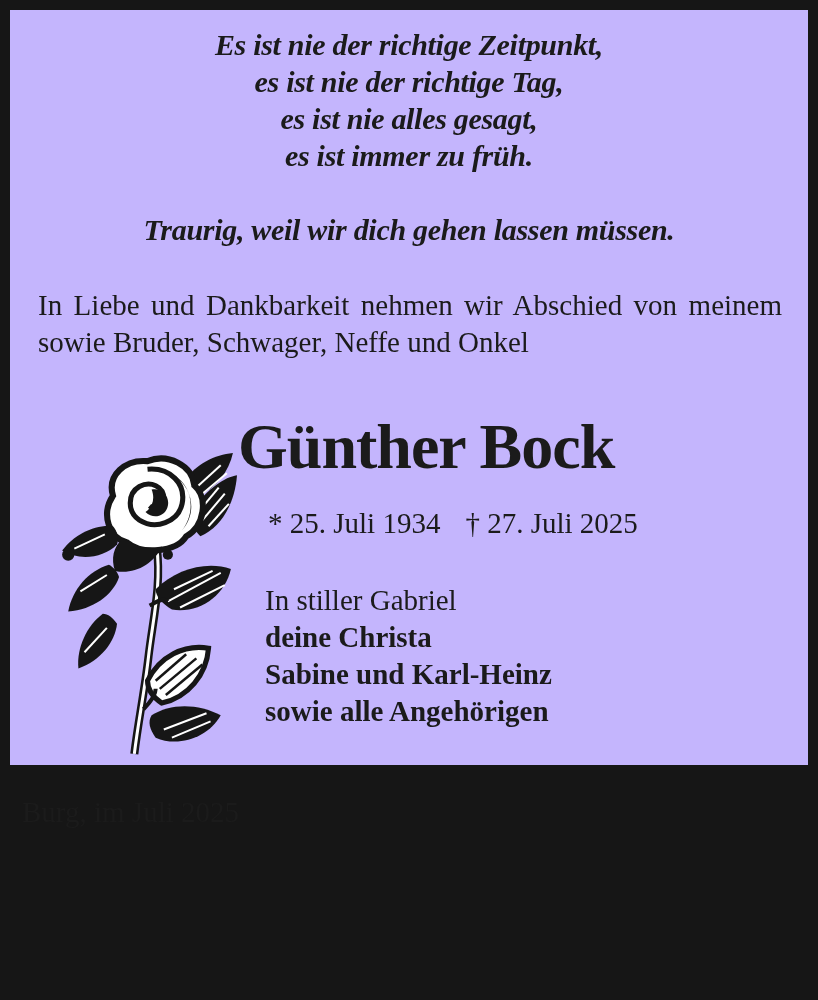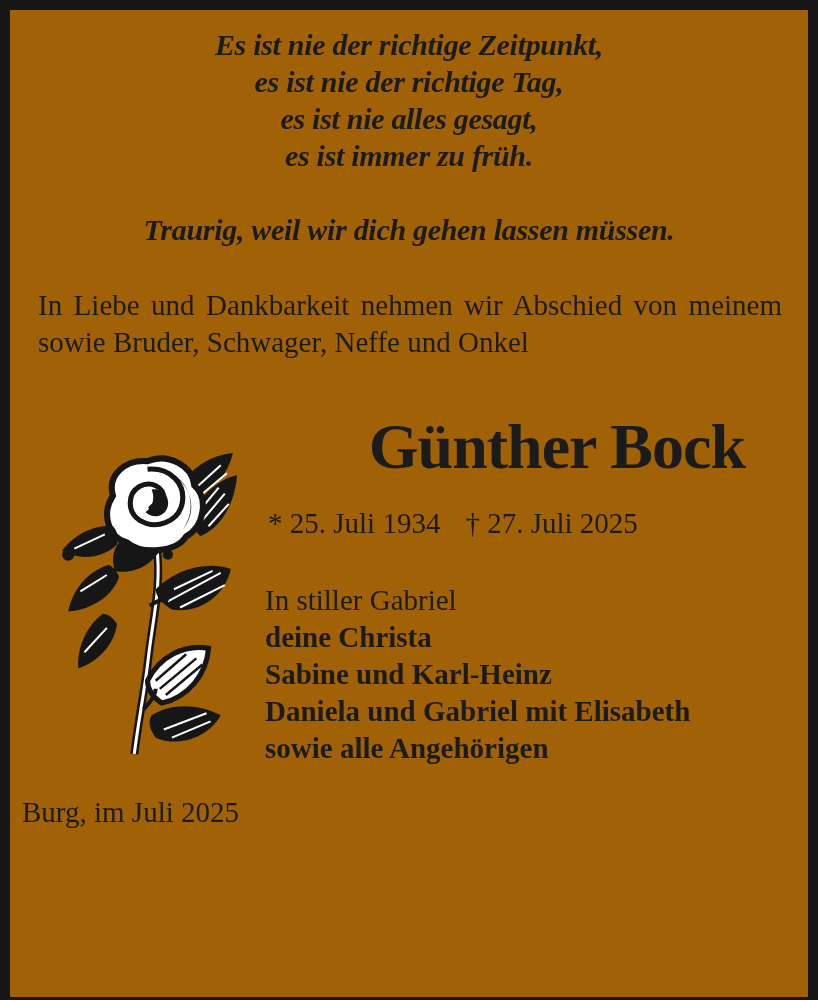--- a/index.html
+++ b/index.html
@@ -11,22 +11,22 @@
   }
   #page {
     position: relative;
     width: 818px; height: 1000px;
     background: #161616;
     overflow: hidden;
   }
   #card {
     position: absolute;
     left: 10px; top: 10px;
-    width: 798px; height: 987px;
-    background: #a16207;
+    width: 798px; height: 755px;
+    background: #c4b5fd;
     text-decoration: underline;
   }
   .abs { position: absolute; }
 
   
   .poem {
     left: 0; top: 16px; width: 100%;
     text-align: center;
     font-weight: bold; font-style: italic;
     font-size: 30px; line-height: 37px;
@@ -50,22 +50,22 @@
 
   
   .rose {
     left: 43px; top: 443px;
     width: 185px; height: 305px;
   }
   .rose svg { width: 100%; height: 100%; }
 
   
   .name {
-    left: 245px; top: 401px; width: 490px;
-    text-align: right;
+    left: 228px; top: 401px; width: 490px;
+    text-align: left;
     font-weight: bold;
     font-size: 64px; line-height: 72px;
     letter-spacing: -1px;
     white-space: nowrap;
   }
   .dates {
     left: 258px; top: 495px;
     font-size: 29px; line-height: 37px;
     display: flex;
   }
@@ -175,21 +175,20 @@
 
     <div class="abs dates">
       <span class="birth"><span>*</span> <span>25. Juli 1934</span></span>
       <span class="death"><span>†</span> <span>27. Juli 2025</span></span>
     </div>
 
     <div class="abs mourners">
       <div>In stiller Gabriel</div>
       <div class="bold">deine Christa</div>
       <div class="bold">Sabine und Karl-Heinz</div>
-      <div class="bold">Daniela und Gabriel mit Elisabeth</div>
       <div class="bold">sowie alle Angehörigen</div>
     </div>
 
     <div class="abs place-date">Burg, im Juli 2025</div>
 
 
   </div>
 </div>
 
 </body></html>

